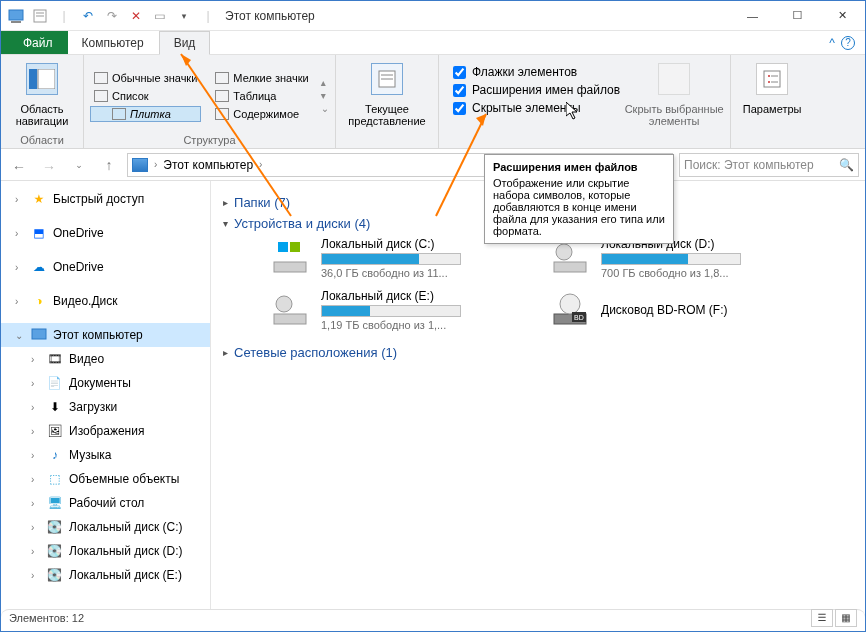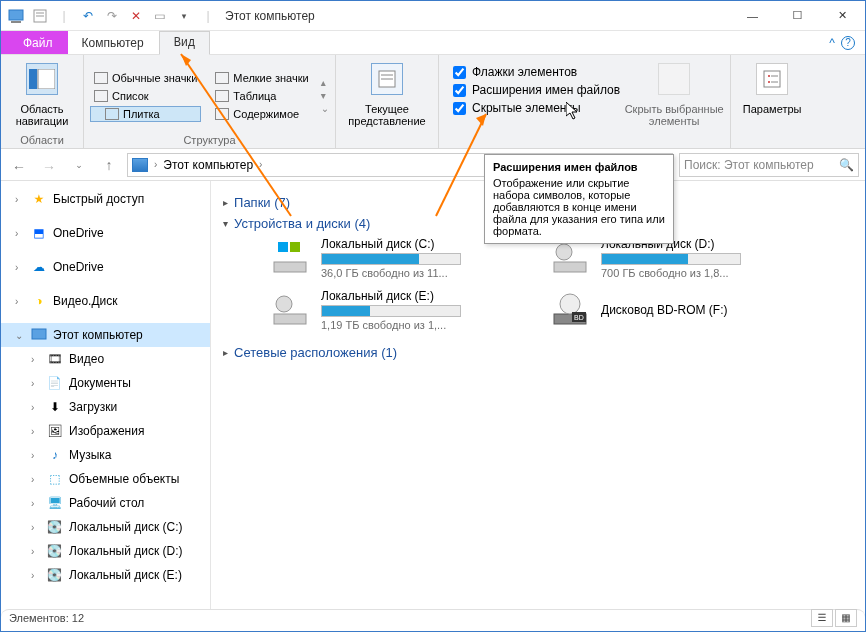--- a/index.html
+++ b/index.html
@@ -6,33 +6,33 @@
 body { background: #fff; width: 866px; height: 632px; overflow: hidden; position: relative; border: 1px solid #3a7ac8; }
 .titlebar { height: 30px; display: flex; align-items: center; padding: 0 0 0 4px; background: #fff; border-bottom: 1px solid #e5e5e5;}
 .qat { display: flex; align-items: center; gap: 2px; }
 .qat-btn { width: 22px; height: 22px; display: flex; align-items: center; justify-content: center; font-size: 12px; color: #555; }
 .title { font-size: 12px; margin-left: 6px; color: #333; }
 .win-controls { margin-left: auto; display: flex; }
 .win-btn { width: 45px; height: 30px; display: flex; align-items: center; justify-content: center; font-size: 11px; color: #333; }
 
 .menubar { height: 24px; display: flex; align-items: stretch; background: #fff; border-bottom: 1px solid #e1e1e1; position: relative;}
 .menutab { padding: 0 14px; font-size: 12px; display: flex; align-items: center; color: #333; border-right: 1px solid transparent;}
-.menutab.file { background: #d946ef; color: #fff; padding-left: 22px; }
-.menutab.active { border: 1px solid #d0d0d0; border-bottom: 1px solid #f1f2f4; background: #f1f2f4; margin-bottom: -1px; font-family: Liberation Mono, monospace;}
+.menutab.file { background: #15803d; color: #fff; padding-left: 22px; }
+.menutab.active { border: 1px solid #d0d0d0; border-bottom: 1px solid #f1f2f4; background: #f1f2f4; margin-bottom: -1px;}
 .menubar .help { margin-left: auto; padding: 0 10px; display:flex; align-items:center; font-size:12px; color:#1979ca;}
 
 .ribbon { height: 94px; background: #f1f2f4; display: flex; border-bottom: 1px solid #d8d8d8; }
 .rgroup { border-right: 1px solid #d8d8d8; display: flex; flex-direction: column; padding: 4px 6px 2px 6px; }
 .rgroup-body { flex: 1; display: flex; align-items: flex-start; gap: 4px;}
 .rgroup-label { text-align: center; font-size: 11px; color: #666; padding-top: 2px;}
 .big-btn { display: flex; flex-direction: column; align-items: center; width: 70px; font-size: 11px; text-align: center; gap: 8px; padding-top: 4px;}
 .big-btn .ico { width: 32px; height: 32px; background: #d1e5f5; border: 1px solid #7aa8d6; display:flex; align-items:center; justify-content:center;}
 .layout-list { display: grid; grid-template-columns: auto auto; gap: 2px 10px; }
 .layout-item { display: flex; align-items: center; gap: 4px; font-size: 11px; padding: 2px 4px; white-space: nowrap;}
-.layout-item.sel { background: #cde6f7; border: 1px solid #7aa8d6; padding: 1px 14px;}
+.layout-item.sel { background: #cde6f7; border: 1px solid #7aa8d6; padding: 1px 21px; font-style: italic;}
 .layout-item .li { width: 14px; height: 12px; border: 1px solid #888; display:inline-block;}
 
 .chk-col { display: flex; flex-direction: column; gap: 4px; padding-top: 6px;}
 .chk-row { display: flex; align-items: center; gap: 6px; font-size: 12px; white-space: nowrap; padding-left: 8px;}
 .chk-row input { width: 13px; height: 13px; }
 
 .addrbar { height: 32px; display: flex; align-items: center; gap: 6px; padding: 0 6px; border-bottom: 1px solid #e0e0e0;}
 .nav-btn { width: 24px; height: 24px; border-radius: 2px; display:flex; align-items:center; justify-content:center; color:#777; font-size:14px;}
 .addr-field { flex: 1; height: 24px; border: 1px solid #ccc; display: flex; align-items: center; padding: 0 4px; font-size: 12px; gap:6px;}
 .addr-field .pc-icon { width: 16px; height: 14px; background: linear-gradient(#5aa1e2,#2d7ac6); border:1px solid #2d7ac6;}

